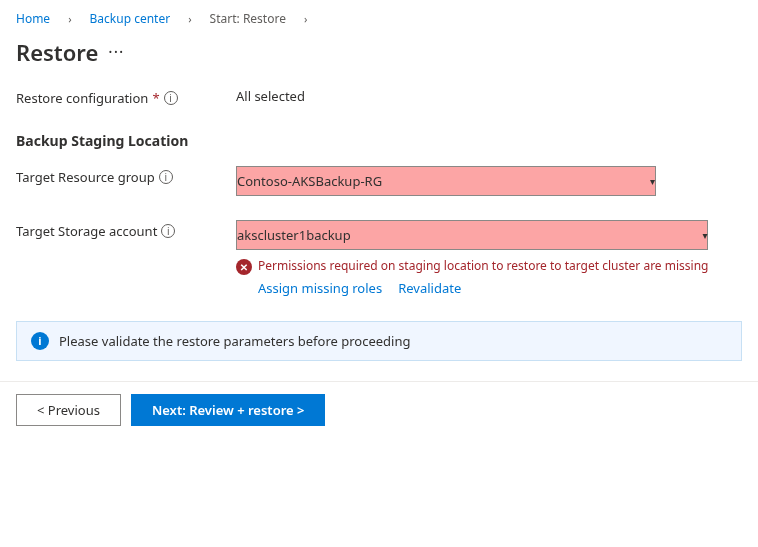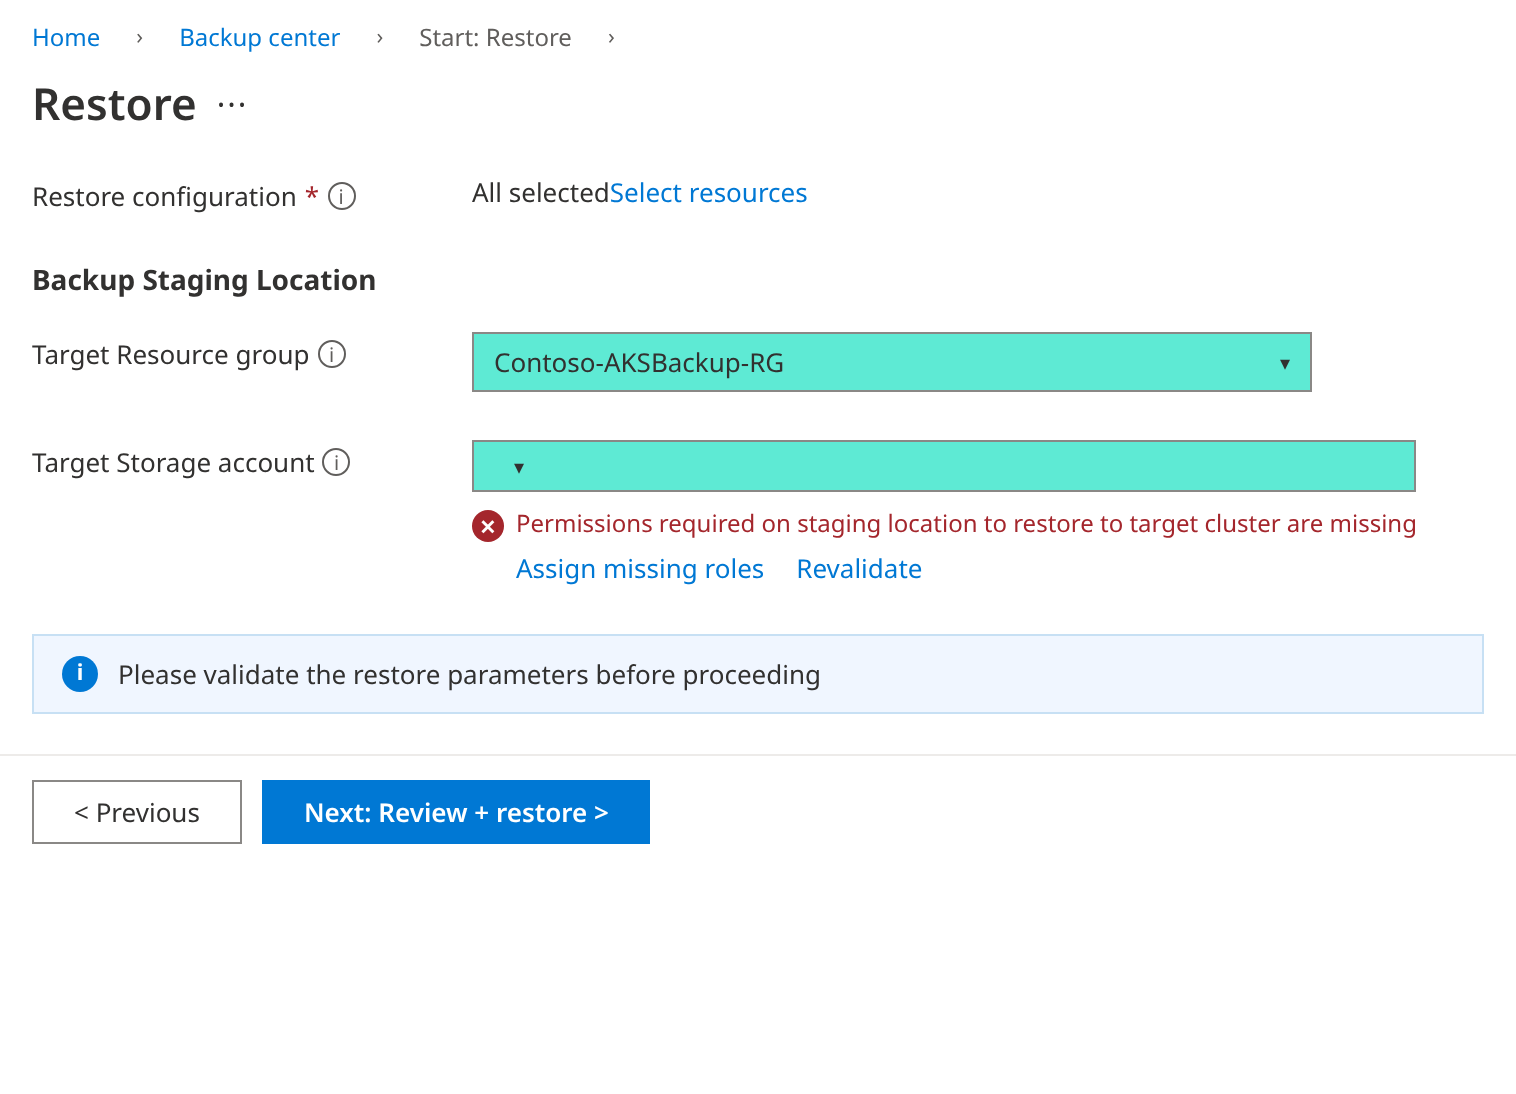--- a/index.html
+++ b/index.html
@@ -108,23 +108,23 @@
       color: #323130;
       margin-bottom: 16px;
       margin-top: 8px;
     }
 
     .dropdown {
       display: flex;
       align-items: center;
       justify-content: space-between;
       border: 1px solid #8a8886;
-      padding: 5px 10px;
+      padding: 5px 0;
       min-width: 420px;
-      background: #5eead4;
+      background: #fca5a5;
       cursor: pointer;
       font-size: 13px;
       color: #323130;
     }
     .dropdown-arrow {
       font-size: 10px;
       color: #323130;
       margin-left: 10px;
     }
 
@@ -238,21 +238,20 @@
 <div class="content">
 
   <div class="form-row">
     <div class="form-label">
       <span>Restore configuration</span>
       <span class="required-star">*</span>
       <span class="info-icon">i</span>
     </div>
     <div class="form-value">
       <span class="form-value-text">All selected</span>
-      <a class="link-text">Select resources</a>
     </div>
   </div>
 
   <div>
     <div class="section-title">Backup Staging Location</div>
 
     <div class="form-row">
       <div class="form-label">
         <span>Target Resource group</span>
         <span class="info-icon">i</span>
@@ -265,20 +264,21 @@
       </div>
     </div>
 
     <div class="form-row">
       <div class="form-label">
         <span>Target Storage account</span>
         <span class="info-icon">i</span>
       </div>
       <div>
         <div class="dropdown">
+          <span>akscluster1backup</span>
           <span class="dropdown-arrow">▾</span>
         </div>
 
         <div class="error-block">
           <div class="error-icon">✕</div>
           <div class="error-content">
             <span class="error-text">Permissions required on staging location to restore to target cluster are missing</span>
             <div class="error-links">
               <a class="link-text">Assign missing roles</a>
               <a class="link-text">Revalidate</a>

